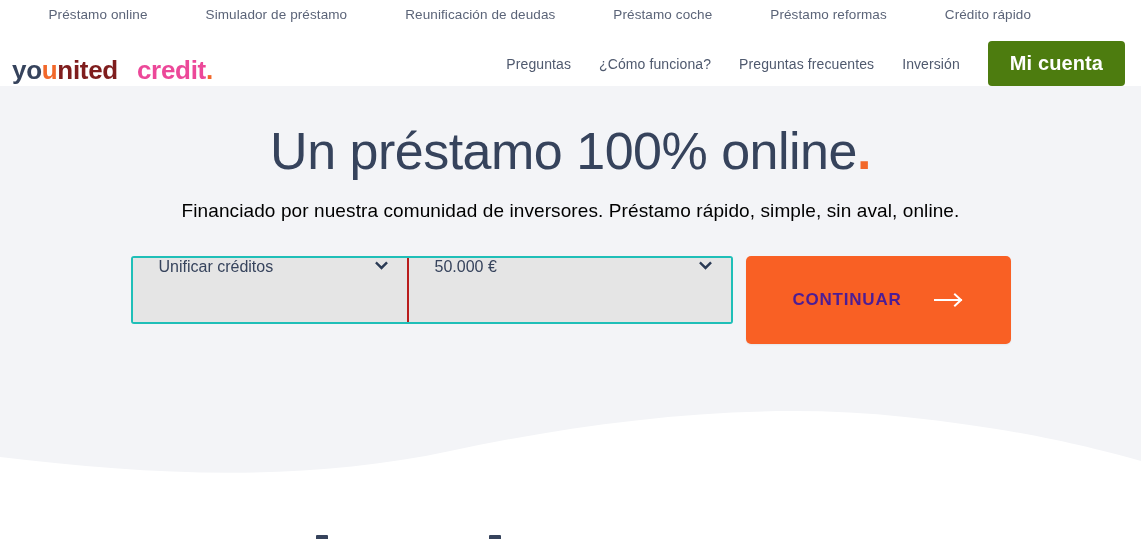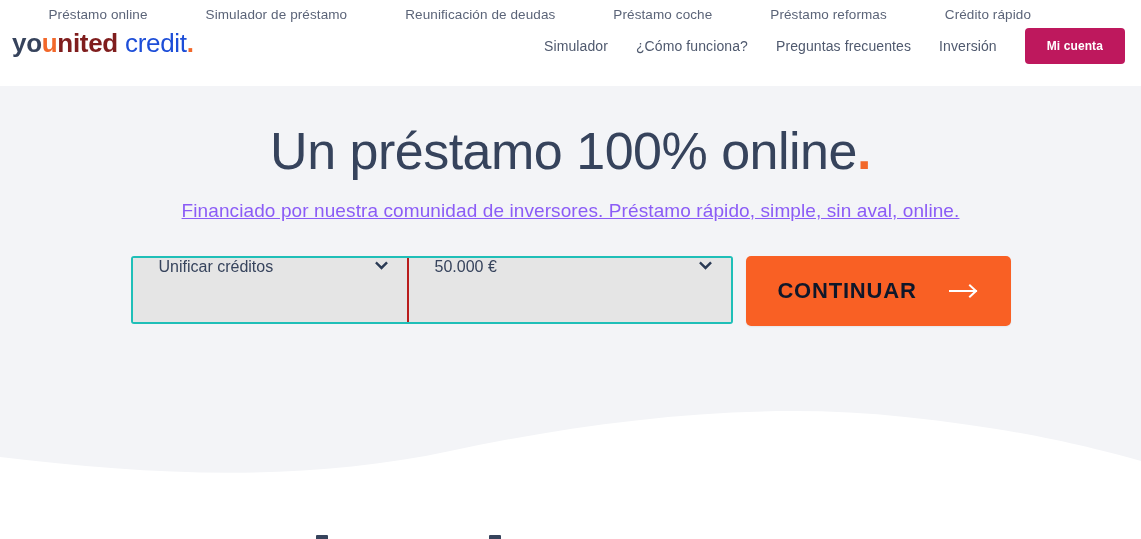--- a/index.html
+++ b/index.html
@@ -28,51 +28,51 @@
     white-space:nowrap;
     cursor:pointer;
     letter-spacing:0.1px;
   }
   .topbar-link:first-child { margin-left:0; }
 
   
   .header {
     position:absolute; left:0; top:28px; width:1141px; height:58px;
     background:#ffffff;
-    display:flex; align-items:flex-start;
+    display:flex; align-items:flex-end;
     padding:0 16px 0 12px;
     z-index:5;
   }
   .logo {
     font-size:26px;
     font-weight:bold;
     letter-spacing:-0.3px;
     white-space:nowrap;
     cursor:pointer;
     display:flex; align-items:baseline;
   }
   .logo .l-you   { color:#36435c; }
   .logo .l-u     { color:#f2682a; }
   .logo .l-nited { color:#7f1d1d; }
-  .logo .l-credit{ color:#1d4ed8; font-weight:normal; margin-left:7px; }
+  .logo .l-credit{ color:#ec4899; font-weight:bold; margin-left:19px; }
   .logo .l-dot   { color:#f2682a; font-weight:bold; }
 
   .mainnav { margin-left:auto; display:flex; align-items:center; }
   .nav-link {
     font-size:14px;
     color:#4f596e;
     margin-right:28px;
     white-space:nowrap;
     cursor:pointer;
     letter-spacing:0.1px;
   }
   .account-btn {
-    background:#be185d;
+    background:#4d7c0f;
     color:#ffffff;
-    font-size:12px;
+    font-size:20px;
     font-weight:bold;
     padding:11px 22px;
     border-radius:4px;
     border:none;
     cursor:pointer;
     white-space:nowrap;
     letter-spacing:0.1px;
     font-family:"Liberation Sans", sans-serif;
   }
 
@@ -94,25 +94,24 @@
     font-weight:300;
     letter-spacing:-0.5px;
     white-space:nowrap;
   }
   .hero-title .bold { font-weight:normal; }
   .hero-title .dot  { color:#f2682a; font-weight:bold; }
 
   .hero-sub {
     margin-top:18px;
     font-size:19px;
-    color:#8b5cf6;
+    color:#000000;
     font-weight:normal;
     letter-spacing:0.1px;
     white-space:nowrap;
-    text-decoration:underline;
   }
 
   
   .form-row {
     margin-top:34px;
     display:flex;
     justify-content:center;
     align-items:flex-start;
   }
   .selects {
@@ -140,26 +139,26 @@
   }
   .chev {
     margin-left:auto;
     width:15px; height:15px;
     flex:0 0 auto;
     display:block;
   }
 
   .continue-btn {
     margin-left:13px;
-    width:265px; height:70px;
+    width:265px; height:88px;
     background:#f96024;
     border:none;
     border-radius:5px;
-    color:#0f172a;
-    font-size:22px;
+    color:#4c1d95;
+    font-size:17px;
     font-weight:bold;
     letter-spacing:0.8px;
     cursor:pointer;
     display:flex; align-items:center; justify-content:center;
     font-family:"Liberation Sans", sans-serif;
     box-shadow:0 1px 2px rgba(0,0,0,0.06);
   }
   .continue-btn .cb-label { display:inline-block; }
   .continue-btn .arrow { margin-left:32px; width:30px; height:14px; display:block; }
 
@@ -206,21 +205,21 @@
   <div class="header">
     <div class="logo">
       <span class="l-you">yo</span>
         <span class="l-u">u</span>
         <span class="l-nited">nited</span>
       <span class="l-credit">credit</span>
         <span class="l-dot">.</span>
     </div>
 
     <div class="mainnav">
-      <span class="nav-link">Simulador</span>
+      <span class="nav-link">Preguntas</span>
       <span class="nav-link">¿Cómo funciona?</span>
       <span class="nav-link">Preguntas frecuentes</span>
       <span class="nav-link">Inversión</span>
       <button class="account-btn">Mi cuenta</button>
     </div>
   </div>
 
   <div class="hero">
 
     <svg class="wave" viewBox="0 0 1141 160" preserveAspectRatio="none">

